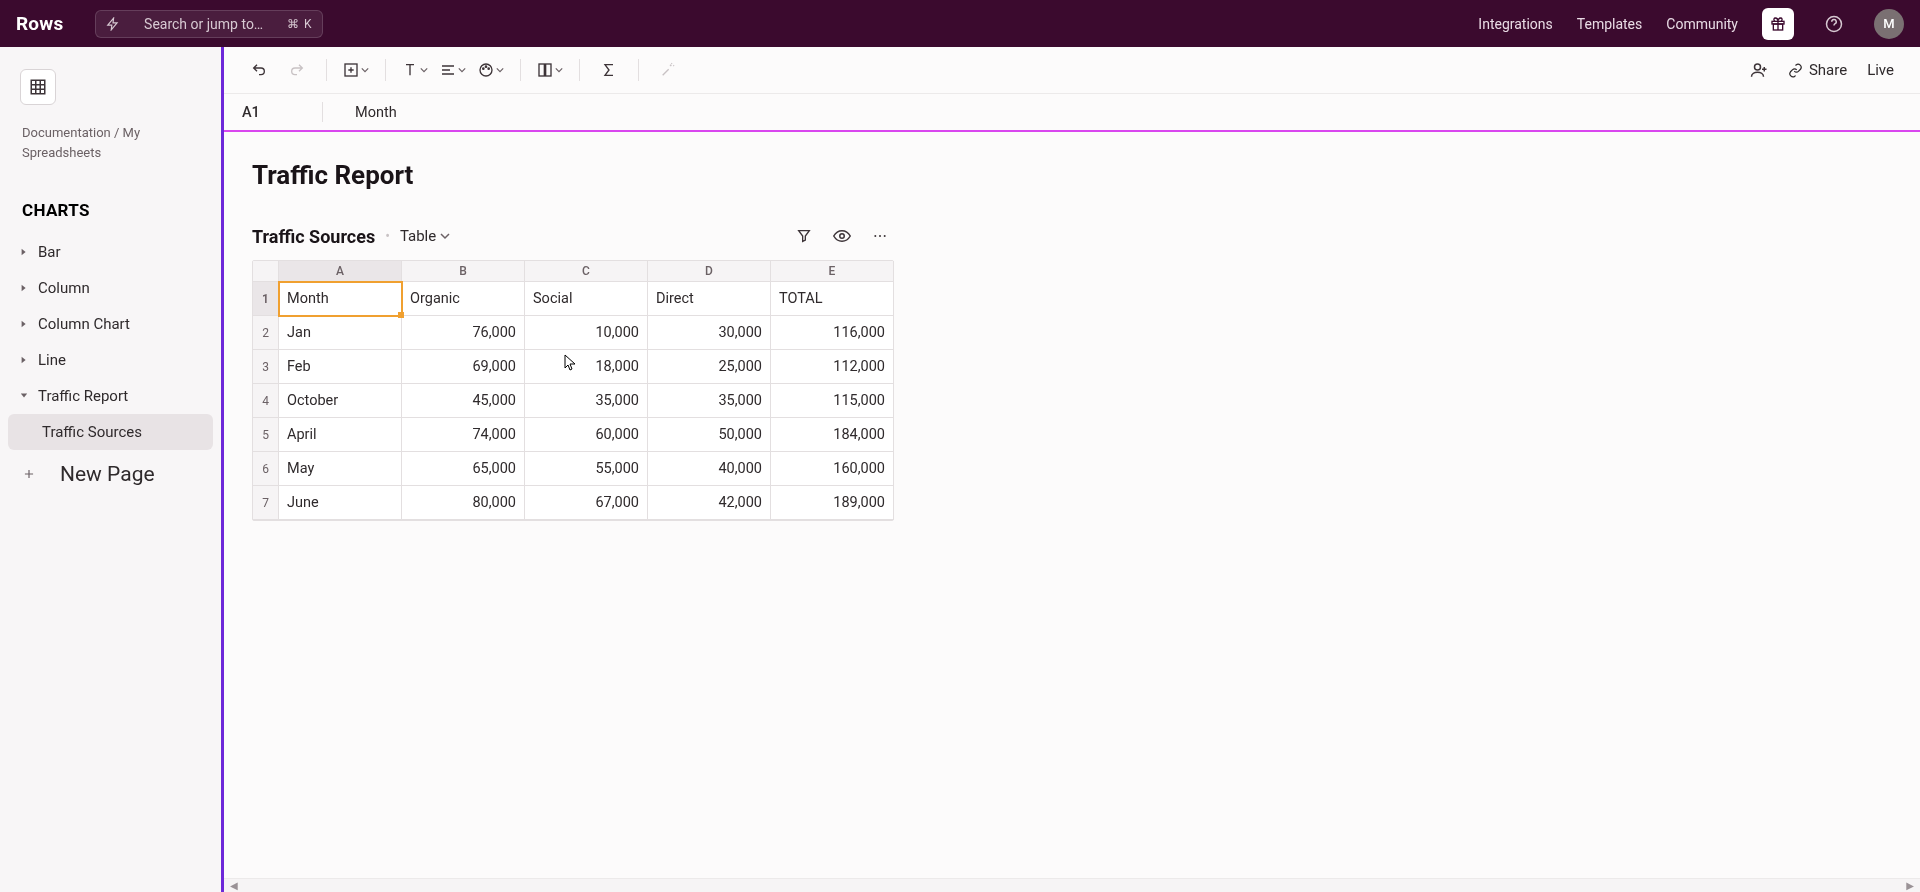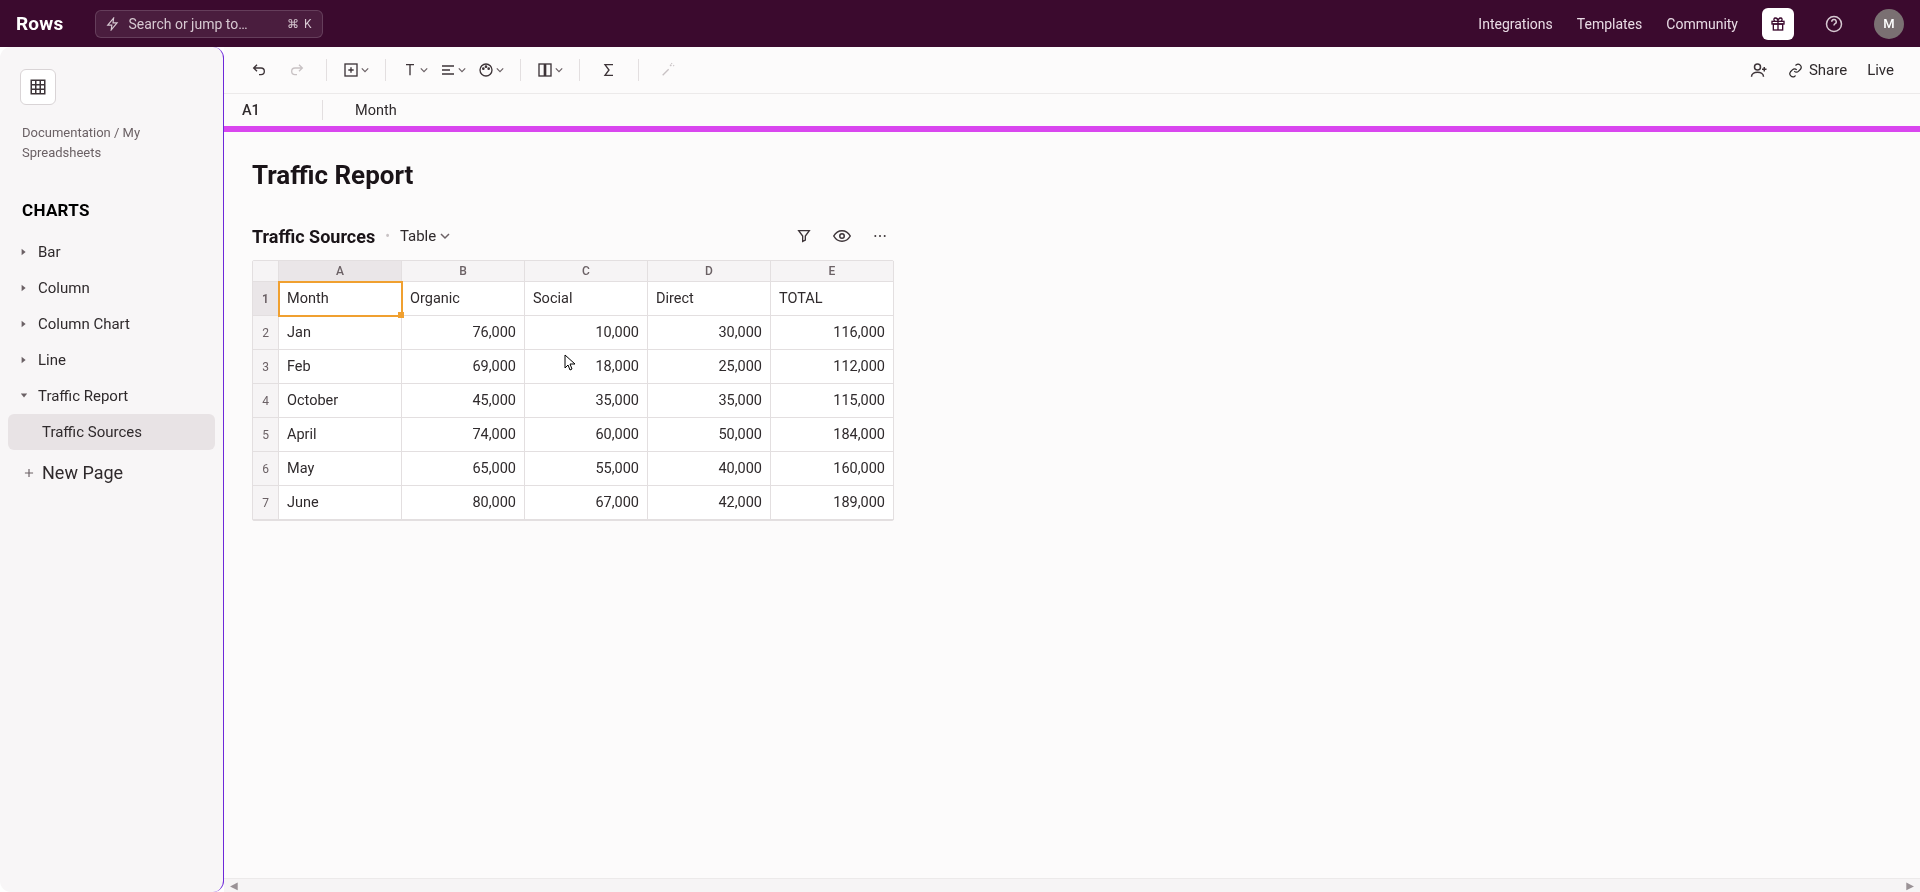--- a/index.html
+++ b/index.html
@@ -1,55 +1,55 @@
 <!DOCTYPE html>
 <html><head>
 <meta charset="utf-8">
 <style>
 * { margin:0; padding:0; box-sizing:border-box; font-family:-apple-system,BlinkMacSystemFont,"Segoe UI",Roboto,sans-serif; }
 body { width:1920px; height:892px; overflow:hidden; background:#fff; transform-origin:top left; }
 
 
-.topnav { height:47px; background:#3b0a2e; display:flex; align-items:center; padding:0 16px; color:#fff; gap:24px; }
+.topnav { height:47px; background:#3b0a2e; display:flex; align-items:center; padding:0 16px; color:#fff; gap:24px;text-align:center; }
 .brand { font-weight:700; font-size:19px; letter-spacing:0.2px; margin-right:8px; }
 .search-box { display:flex; align-items:center; background:rgba(255,255,255,0.08); border:1px solid rgba(255,255,255,0.15); border-radius:6px; padding:5px 10px; gap:8px; width:228px; }
 .search-box svg { width:14px; height:14px; stroke:#d7c9d2; }
 .search-box .ph { color:#d7c9d2; font-size:14px; flex:1; }
 .search-box .kbd { color:#d7c9d2; font-size:12px; letter-spacing:1px; }
 .topnav-spacer { flex:1; }
 .topnav-link { color:#e9dce5; font-size:14px; cursor:pointer; }
 .topnav-iconbtn { width:32px; height:32px; display:flex; align-items:center; justify-content:center; border-radius:6px; cursor:pointer; }
 .topnav-iconbtn.gift { background:#fff; }
 .avatar { width:30px; height:30px; border-radius:50%; background:#7a7072; color:#fff; display:flex; align-items:center; justify-content:center; font-size:13px; font-weight:500; }
 
 
 .body { display:flex; height:calc(100% - 47px); }
-.sidebar { width:224px; background:#f8f6f7; border-right:1px solid #6d28d9; padding:16px 8px 0 8px; display:flex; flex-direction:column;border-radius:11px; }
+.sidebar { width:224px; background:#f8f6f7; border-right:3px solid #6d28d9; padding:16px 8px 0 8px; display:flex; flex-direction:column; }
 .sidebar-top-icon { width:36px; height:36px; border:1px solid #d9d4d6; border-radius:6px; display:flex; align-items:center; justify-content:center; margin:6px 0 18px 12px; background:#fff; }
 .crumbs { font-size:13px; color:#6b6165; padding:0 14px 2px; line-height:1.5; }
 .crumbs a { color:#6b6165; text-decoration:none; }
 .section-title { font-weight:700; font-size:17px; padding:8px 14px 14px; letter-spacing:0.3px;margin-top:28px; }
 .side-item { display:flex; align-items:center; gap:8px; padding:9px 10px; font-size:15px; color:#2f2a2c; border-radius:6px; cursor:pointer; }
 .side-item .chev { width:12px; display:flex; justify-content:center; color:#6b6165; font-size:11px; }
 .side-item.sub { padding-left:34px; }
 .side-item.active { background:#e8e3e5; border-radius:6px; }
 .side-item.expanded .chev svg { transform:rotate(90deg); }
-.side-new { display:flex; align-items:center; gap:6px; padding:12px 14px; font-size:18px; color:#2f2a2c; cursor:pointer;text-align:center; }
+.side-new { display:flex; align-items:center; gap:24px; padding:12px 14px; font-size:21px; color:#2f2a2c; cursor:pointer;text-align:center; }
 
 
 .main { flex:1; display:flex; flex-direction:column; background:#fcfbfb; position:relative; }
 .toolbar { height:47px; border-bottom:1px solid #eceaea; display:flex; align-items:center; padding:0 18px; gap:4px; }
 .tb-btn { width:34px; height:34px; display:flex; align-items:center; justify-content:center; border-radius:4px; cursor:pointer; color:#3d3438; }
 .tb-btn.disabled { color:#c8c2c4; cursor:default; }
 .tb-drop { display:flex; align-items:center; gap:2px; padding:0 4px; }
 .tb-sep { width:1px; height:22px; background:#e3dfe0; margin:0 8px; }
 .toolbar-spacer { flex:1; }
 .tb-text-btn { display:flex; align-items:center; gap:6px; font-size:15px; color:#2f2a2c; padding:6px 8px; cursor:pointer; }
 
-.cellref-bar { height:38px; display:flex; align-items:center; padding:0 18px; gap:32px; border-bottom:6px solid #d946ef; font-size:14.5px; color:#2f2a2c; }
+.cellref-bar { height:38px; display:flex; align-items:center; padding:0 18px; gap:32px; border-bottom:2px solid #d946ef; font-size:14.5px; color:#2f2a2c; }
 .cellref-bar .ref { width:48px; font-weight:500; }
 .cellref-bar .sep { width:1px; height:20px; background:#e3dfe0; }
 
 .canvas { flex:1; overflow:auto; padding:28px 28px; position:relative; }
 .doc-title { font-size:26px; font-weight:700; color:#1a1418; margin-bottom:32px; }
 
 .table-block { width:642px; }
 .tbl-header { display:flex; align-items:center; gap:10px; margin-bottom:10px; }
 .tbl-title { font-size:18px; font-weight:700; color:#1a1418; }
 .tbl-dot { color:#c8c2c4; font-size:14px; }

